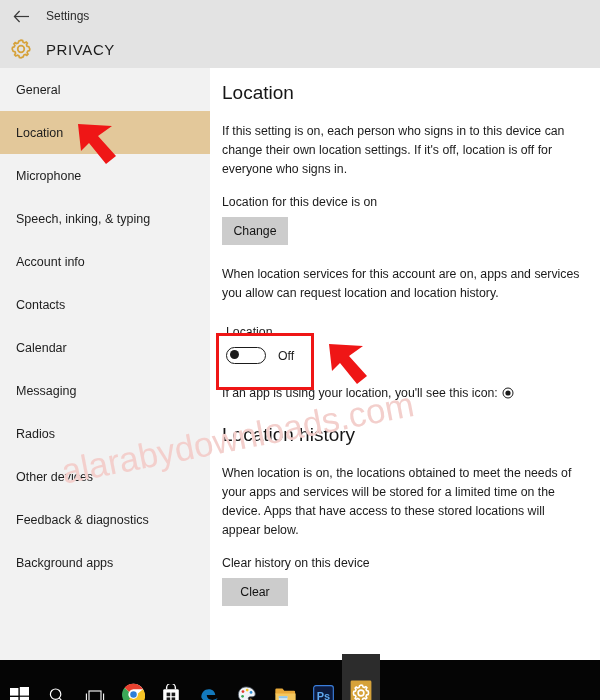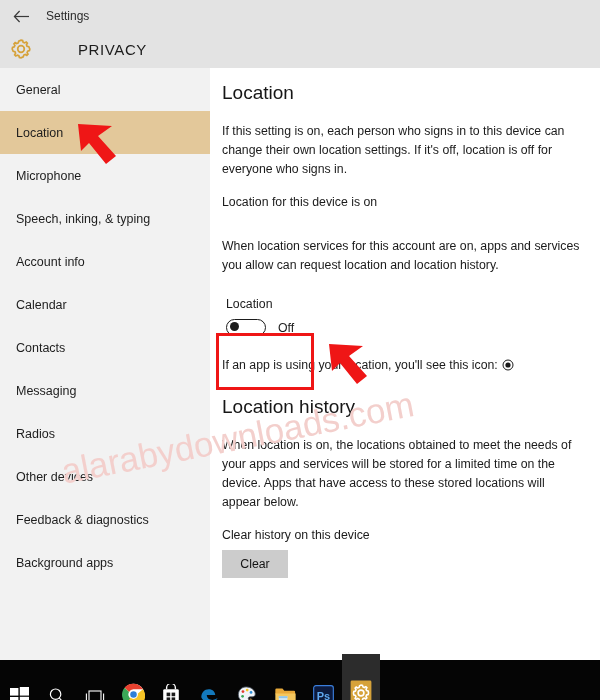--- a/index.html
+++ b/index.html
@@ -47,21 +47,20 @@
     font-size: 12px;
     color: #2b2b2b;
   }
 
   .title-row {
     position: absolute;
     top: 36px; left: 8px;
     display: flex;
     align-items: center;
     height: 26px;
-    gap: 32px;
   }
   .gear-icon {
     width: 26px; height: 26px;
     display: flex; align-items: center; justify-content: center;
   }
   .app-title {
     margin-left: 12px;
     font-size: 15px;
     letter-spacing: 0.6px;
     color: #1c1c1c;
@@ -277,26 +276,26 @@
     <div class="nav-item">
         <span>Microphone</span>
       </div>
     <div class="nav-item">
         <span>Speech, inking, &amp; typing</span>
       </div>
     <div class="nav-item">
         <span>Account info</span>
       </div>
     <div class="nav-item">
+        <span>Contacts</span>
+      </div>
+    <div class="nav-item">
         <span>Calendar</span>
       </div>
     <div class="nav-item">
-        <span>Contacts</span>
-      </div>
-    <div class="nav-item">
         <span>Messaging</span>
       </div>
     <div class="nav-item">
         <span>Radios</span>
       </div>
     <div class="nav-item">
         <span>Other devices</span>
       </div>
     <div class="nav-item">
         <span>Feedback &amp; diagnostics</span>
@@ -307,20 +306,21 @@
   </div>
 
   <div class="content">
 
     <h1 class="sec-title">Location</h1>
 
     <p class="para">If this setting is on, each person who signs in to this device can change their own location settings. If it's off, location is off for everyone who signs in.</p>
 
     <div class="lead">Location for this device is on</div>
 
+    <button class="btn">Change</button>
 
     <div class="spacer-lg"></div>
 
     <p class="para">When location services for this account are on, apps and services you allow can request location and location history.</p>
 
     <div class="toggle-group">
       <div class="toggle-caption">Location</div>
       <div class="toggle-row">
         <div class="switch">
           <span class="knob"></span>

